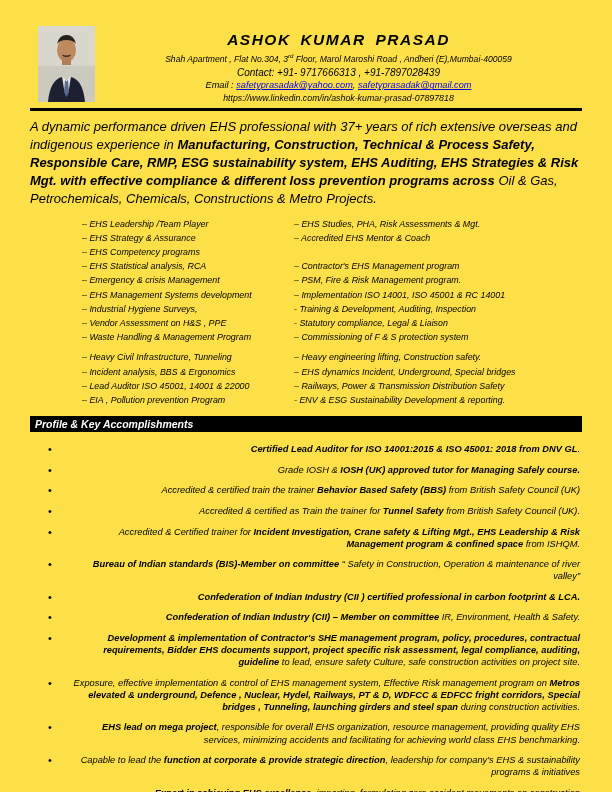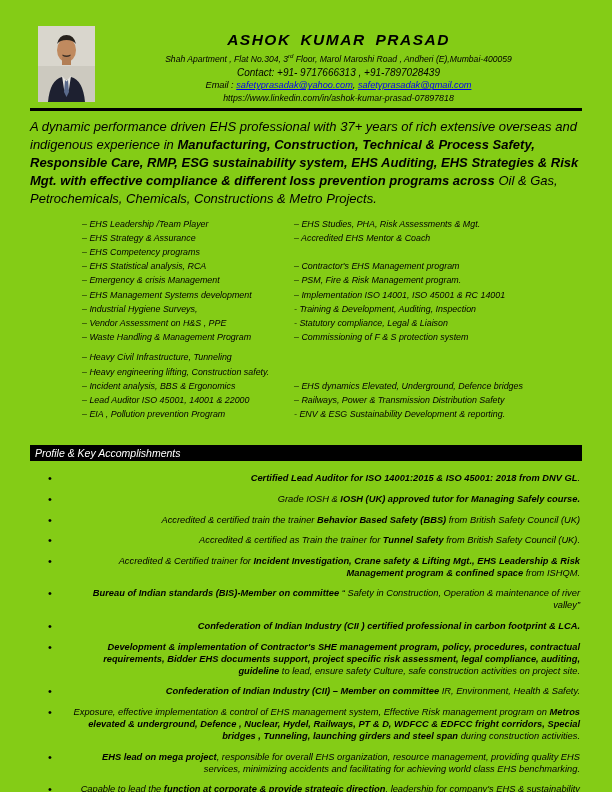--- a/index.html
+++ b/index.html
@@ -1,19 +1,19 @@
 <!DOCTYPE html>
 <html style="--link: #0000EE; --banner-bg: #000000; --banner-fg: #FFFFFF; --rule: #000000;"><head>
 <meta charset="utf-8">
 <style>
   * { margin:0; padding:0; box-sizing:border-box; }
   html,body { background:#e9e9e9; }
   body { display:block; font-family:"Liberation Sans","DejaVu Sans",sans-serif; }
   .page {
-    width:612px; height:792px; background:#84cc16; margin:0 auto;
+    width:612px; height:792px; background:#fde047; margin:0 auto;
     padding:26px 30px 0 30px; font-style:italic; color:#000; overflow:hidden;
     position:relative;
   }
   
   .header { display:flex; align-items:flex-start; }
   .photo { width:57px; height:76px; flex:none; margin-left:8px; overflow:hidden; background:#d8d3c8; }
   .photo svg { display:block; }
   .header-text { flex:1; text-align:center; padding-top:5px; }
   .name { font-size:15.5px; font-weight:bold; letter-spacing:1.5px; word-spacing:4px; }
   .addr { font-size:8.6px; margin-top:4px; }
@@ -22,27 +22,27 @@
   .email-line { font-size:9.2px; margin-top:2.5px; }
   .email-line a { color:var(--link,#0000EE); }
   .linkedin-line { font-size:8.8px; margin-top:2.5px; }
   .thick-rule { border:none; border-top:3.5px solid var(--rule,#000); margin:5px 0 7px 0; }
   
   .summary { font-size:13px; line-height:1.38; text-align:left; }
   .summary b, li b { font-weight:bold; }
   
   .skills { margin-top:9px; padding-left:52px; font-size:8.9px; }
   .skill-row { display:flex; line-height:14.2px; }
-  .skill-row.gap { margin-top:6px;flex-direction:column; }
+  .skill-row.gap { margin-top:6px; }
   .skill-left { width:212px; flex:none; }
   .skill-right { flex:1; }
   
   .banner {
     background:var(--banner-bg,#000); color:var(--banner-fg,#fff);
-    font-weight:normal; font-size:10.5px; padding:1.5px 5px 2.5px 5px; margin-top:24px;
+    font-weight:bold; font-size:10.5px; padding:1.5px 5px 2.5px 5px; margin-top:9px;
   }
   
   .accs { list-style:none; margin-top:11px; padding-left:38px; padding-right:2px; font-size:9.3px;text-align:right; }
   .accs li { position:relative; margin-bottom:8.5px; line-height:1.3; }
   .accs li::before { content:"\2022"; position:absolute; left:-20px; top:-1px; font-size:11px; font-style:normal; }
 </style>
 </head>
 <body>
 
 <div class="page">
@@ -109,21 +109,21 @@
       <div class="skill-row">
         <span class="skill-left">– Waste Handling &amp; Management Program</span>
         <span class="skill-right">– Commissioning of F &amp; S protection system</span>
       </div>
       <div class="skill-row gap">
         <span class="skill-left">– Heavy Civil Infrastructure, Tunneling</span>
         <span class="skill-right">– Heavy engineering lifting, Construction safety.</span>
       </div>
       <div class="skill-row">
         <span class="skill-left">– Incident analysis, BBS &amp; Ergonomics</span>
-        <span class="skill-right">– EHS dynamics Elevated, Underground, Defence bridges</span>
+        <span class="skill-right">– EHS dynamics Incident, Underground, Special bridges</span>
       </div>
       <div class="skill-row">
         <span class="skill-left">– Lead Auditor ISO 45001, 14001 &amp; 22000</span>
         <span class="skill-right">– Railways, Power &amp; Transmission Distribution Safety</span>
       </div>
       <div class="skill-row">
         <span class="skill-left">– EIA , Pollution prevention Program</span>
         <span class="skill-right">- ENV &amp; ESG Sustainability Development &amp; reporting.</span>
       </div>
     </div>
@@ -131,21 +131,21 @@
   <div class="banner">Profile &amp; Key Accomplishments</div>
 
   <ul class="accs">
       <li><b>Certified Lead Auditor for ISO 14001:2015 &amp; ISO 45001: 2018 from DNV GL</b><span>.</span></li>
       <li><span>Grade IOSH &amp; </span><b>IOSH (UK) approved tutor for Managing Safely course.</b></li>
       <li><span>Accredited &amp; certified train the trainer </span><b>Behavior Based Safety (BBS)</b><span> from British Safety Council (UK)</span></li>
       <li><span>Accredited &amp; certified as Train the trainer for </span><b>Tunnel Safety</b><span> from British Safety Council (UK).</span></li>
       <li><span>Accredited &amp; Certified trainer for </span><b>Incident Investigation, Crane safety &amp; Lifting Mgt., EHS Leadership &amp; Risk Management program &amp; confined space</b><span> from ISHQM.</span></li>
       <li><b>Bureau of Indian standards (BIS)-Member on committee</b><span> “ Safety in Construction, Operation &amp; maintenance of river valley”</span></li>
       <li><b>Confederation of Indian Industry (CII ) certified professional in carbon footprint &amp; LCA.</b></li>
+      <li><b>Confederation of Indian Industry (CII) – Member on committee</b><span> IR, Environment, Health &amp; Safety.</span></li>
       <li><b>Development &amp; implementation of Contractor's SHE management program, policy, procedures, contractual requirements, Bidder EHS documents support, project specific risk assessment, legal compliance, auditing, guideline</b><span> to lead, ensure safety Culture, safe construction activities on project site.</span></li>
-      <li><b>Confederation of Indian Industry (CII) – Member on committee</b><span> IR, Environment, Health &amp; Safety.</span></li>
       <li><span>Exposure, effective implementation &amp; control of EHS management system, Effective Risk management program on </span><b>Metros elevated &amp; underground, Defence , Nuclear, Hydel, Railways, PT &amp; D, WDFCC &amp; EDFCC fright corridors, Special bridges , Tunneling, launching girders and steel span</b><span> during construction activities.</span></li>
       <li><b>EHS lead on mega project</b><span>, responsible for overall EHS organization, resource management, providing quality EHS services, minimizing accidents and facilitating for achieving world class EHS benchmarking.</span></li>
       <li><span>Capable to lead the </span><b>function at corporate &amp; provide strategic direction</b><span>, leadership for company's EHS &amp; sustainability programs &amp; initiatives</span></li>
       <li><b>Expert in achieving EHS excellence,</b><span> imparting, formulating zero accident movements on construction</span></li>
     </ul>
 
 </div>
 
 </body></html>

